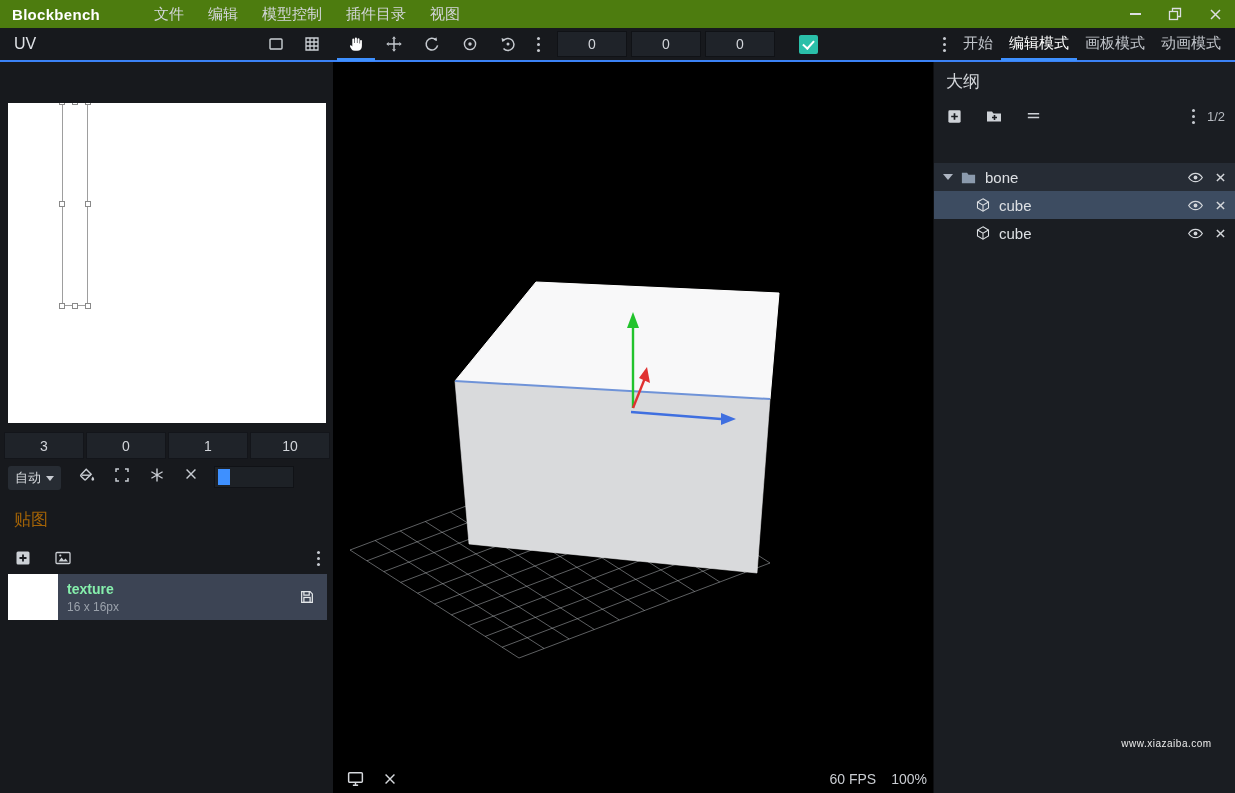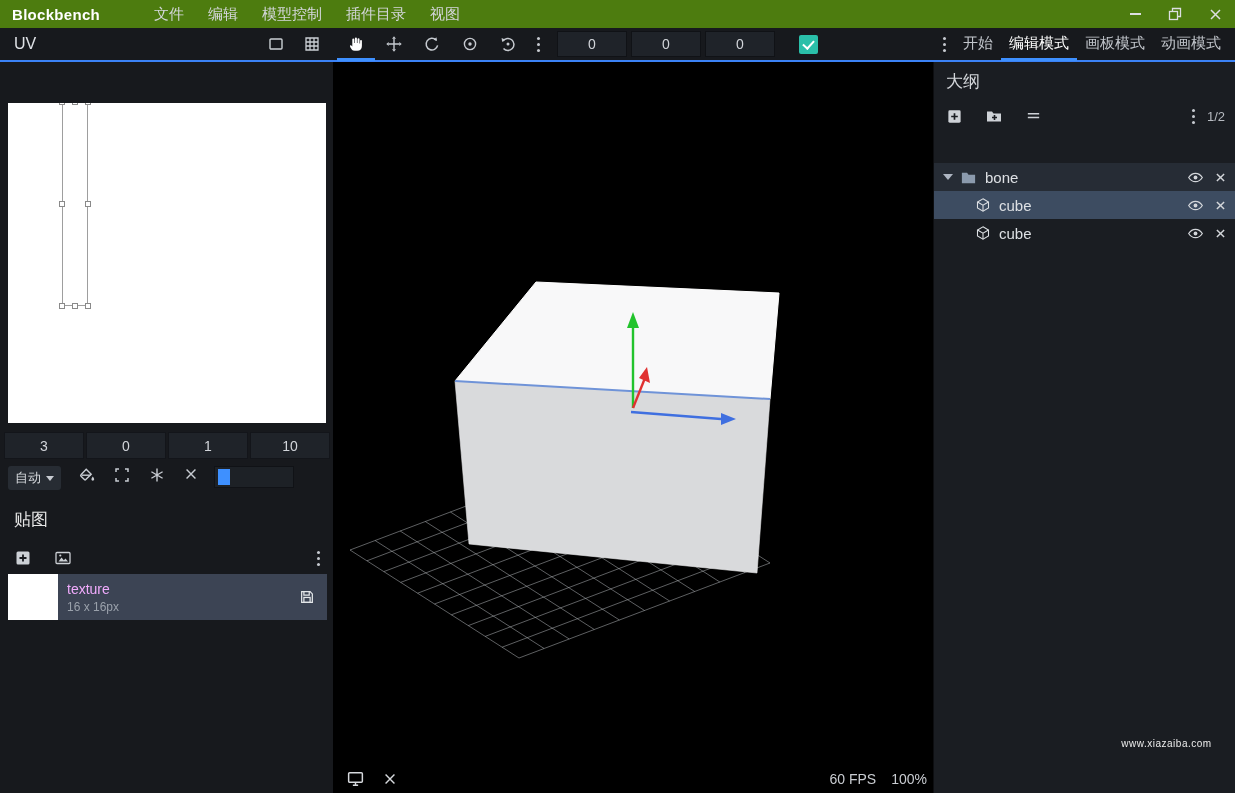--- a/index.html
+++ b/index.html
@@ -48,29 +48,29 @@
   .h-bl{left:-4px;bottom:-4px;} .h-bm{left:9px;bottom:-4px;} .h-br{right:-4px;bottom:-4px;}
   .uv-inputs{position:absolute;left:4px;top:370px;width:326px;display:flex;gap:2px;}
   .uv-input{flex:1;height:27px;background:#1f2329;border:1px solid #13151a;color:#d2d5da;display:flex;align-items:center;justify-content:center;}
   .uv-toolbar{position:absolute;left:0;top:404px;width:372px;height:30px;display:flex;align-items:flex-start;color:#c8ccd2;}
   .auto-select{margin-left:8px;height:24px;padding:0 7px;background:#272c33;border-radius:3px;display:flex;align-items:center;font-size:13px;gap:5px;color:#d5d8dc;}
   .caret-sm{width:0;height:0;border-left:4px solid transparent;border-right:4px solid transparent;border-top:5px solid #c8ccd2;}
   .uv-toolbar .icon{margin-left:17px;display:flex;}
   .uv-slider{margin-left:15px;width:80px;height:22px;background:#1d2126;border:1px solid #101216;position:relative;}
   .uv-slider .thumb{position:absolute;left:3px;top:2px;width:12px;height:16px;background:#3e90ff;}
   .uv-toolbar .kebab{margin-left:auto;margin-right:4px;}
-  .tex-header{position:absolute;left:14px;top:446px;font-size:17px;color:#e5e5e5;}
+  .tex-header{position:absolute;left:14px;top:446px;font-size:17px;color:#a16207;}
   .tex-toolbar{position:absolute;left:0;top:484px;width:333px;height:24px;display:flex;align-items:center;color:#ccd0d5;}
   .tex-toolbar .icon{display:flex;}
   .tex-toolbar .i1{margin-left:14px;} .tex-toolbar .i2{margin-left:22px;}
   .tex-toolbar .kebab{margin-left:auto;margin-right:4px;height:24px;}
   .tex-item{position:absolute;left:8px;top:512px;width:319px;height:46px;background:#3c4454;display:flex;align-items:center;}
   .tex-thumb{width:50px;height:46px;background:#fff;flex:none;}
   .tex-meta{margin-left:9px;}
-  .tex-name{font-size:14px;color:#f0abfc;}
+  .tex-name{font-size:14px;color:#86efac;font-weight:bold;}
   .tex-size{font-size:12px;color:#9aa1ab;margin-top:3px;}
   .tex-save{margin-left:auto;margin-right:12px;color:#e4e7ea;display:flex;}
 
   
   .viewport{position:absolute;left:333px;top:62px;width:600px;height:731px;background:#000;}
   .viewport svg.scene{position:absolute;left:0;top:0;}
   .vp-bottom{position:absolute;left:13px;right:6px;bottom:5px;display:flex;align-items:center;color:#d6d9dd;}
   .vp-bottom .icon{display:flex;margin-right:17px;}
   .vp-stats{margin-left:auto;display:flex;gap:15px;font-size:14px;color:#c9ccd1;}
 

